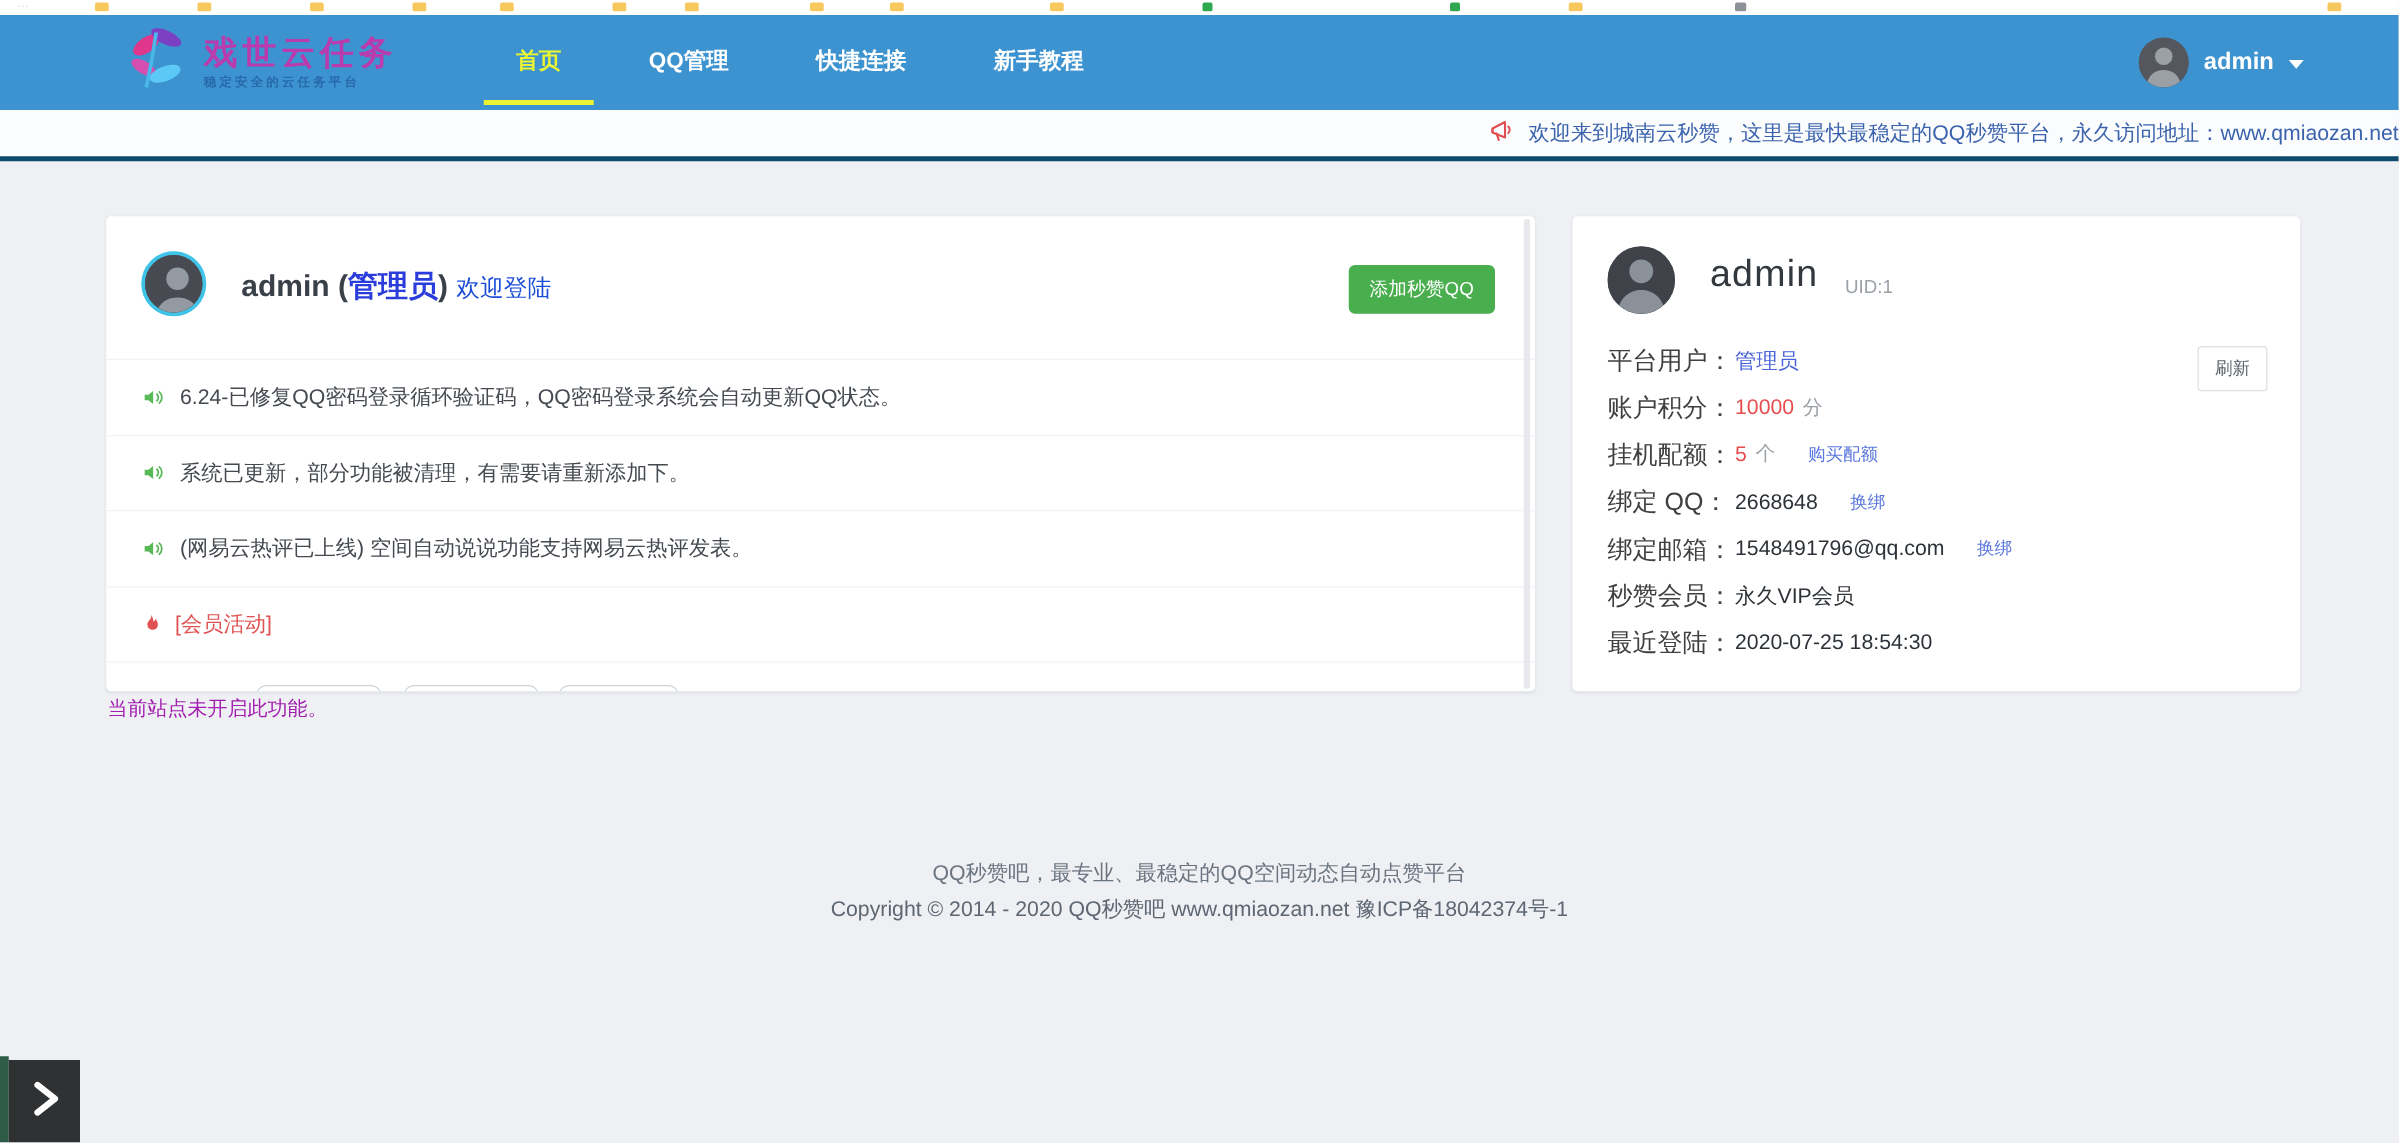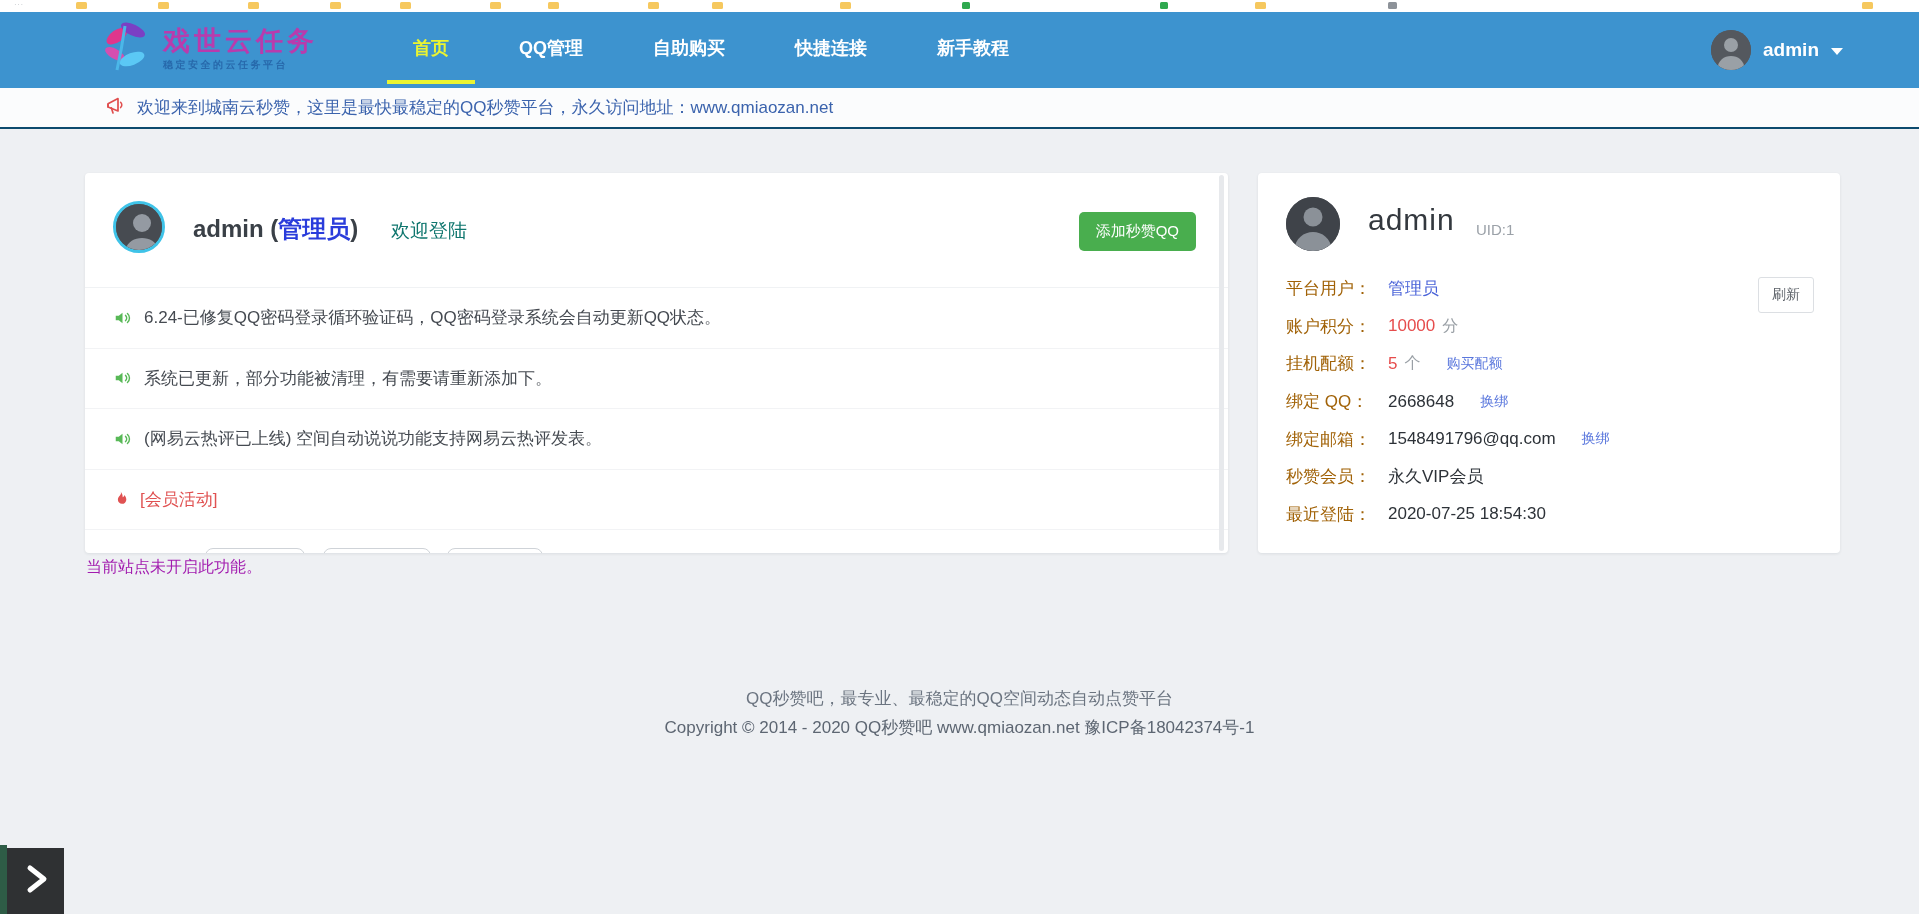--- a/index.html
+++ b/index.html
@@ -29,32 +29,32 @@
   .nav-item.active .nav-label { color:#eaf432; }
   .nav-item.active::after { content:""; position:absolute; left:9px; right:9px; bottom:0; height:4px; background:#eaf432; }
   .nav-user { position:absolute; right:76px; top:0; height:76px; display:flex; align-items:center; gap:12px; cursor:pointer; }
   .avatar { border-radius:50%; overflow:hidden; background:#565a60; flex:none; }
   .nav-avatar { width:40px; height:40px; }
   .nav-username { color:#fff; font-size:19px; font-weight:bold; }
   .caret-down { width:0; height:0; border-left:6px solid transparent; border-right:6px solid transparent; border-top:7px solid #fff; margin-top:2px; }
 
   
   .announce-bar { position:absolute; top:88px; left:0; width:100%; height:41px; background:#fbfcfd;
-                  border-bottom:2px solid #0c4a6e; display:flex; align-items:center; }
+                  border-bottom:4px solid #0c4a6e; display:flex; align-items:center;justify-content:flex-end; }
   .announce-inner { margin-left:105px; display:flex; align-items:center; gap:11px; }
   .announce-text { font-size:17px; color:#3b63ad; }
 
   
   .card { position:absolute; background:#fff; border-radius:4px; box-shadow:0 1px 3px rgba(30,40,60,.09); }
   .welcome-card { left:85px; top:173px; width:1143px; height:380px; overflow:hidden; }
   .card-header { position:relative; height:115px; border-bottom:1px solid #f0f2f4; }
   .wc-avatar { position:absolute; left:28px; top:28px; width:52px; height:52px; border:3px solid #3fc3e8; }
   .wc-title { position:absolute; left:108px; top:40px; font-size:24px; font-weight:bold; color:#3a4047; white-space:nowrap; }
   .wc-role { color:#2a3cdb; }
-  .wc-greeting { margin-left:26px; font-size:19px; font-weight:normal; color:#0f766e; }
+  .wc-greeting { font-size:19px; font-weight:normal; color:#1d4ed8; }
   .add-qq-btn { position:absolute; right:32px; top:39px; background:#49ae4e; color:#fff; font-size:15px;
                 padding:10px 17px; border:none; border-radius:5px; cursor:pointer; }
   .notice-row { height:60.5px; display:flex; align-items:center; padding-left:28px;
                 border-bottom:1px solid #f2f3f5; font-size:17px; color:#454a51; }
   .notice-icon { margin-right:12px; display:flex; align-items:center; }
   .notice-tag { color:#e05252; margin-right:7px; }
   .stub-btn { position:absolute; top:375px; height:30px; border:1px solid #cfd3d8; border-radius:8px; background:#fff; cursor:pointer; }
   .stub-1 { left:120px; width:100px; }
   .stub-2 { left:238px; width:108px; }
   .stub-3 { left:362px; width:96px; }
@@ -63,21 +63,21 @@
   .site-notice { position:absolute; left:86px; top:557px; font-size:16px; color:#a21caf; }
 
   .profile-card { left:1258px; top:173px; width:582px; height:380px; }
   .pc-avatar { position:absolute; left:28px; top:24px; width:54px; height:54px; }
   .pc-name { position:absolute; left:110px; top:30px; font-size:30px; color:#33383e; letter-spacing:1px; font-weight:normal; }
   .pc-uid { position:absolute; left:218px; top:48px; font-size:15px; color:#9ba1a8; }
   .refresh-btn { position:absolute; right:26px; top:104px; border:1px solid #dcdfe3; background:#fff; border-radius:3px;
                  padding:8px 13px; font-size:14px; color:#5d6269; cursor:pointer; }
   .profile-rows { position:absolute; left:28px; top:97px; right:28px; }
   .profile-row { height:37.6px; display:flex; align-items:center; font-size:17px; }
-  .row-label { color:#a16207; width:102px; font-size:17px; flex:none; }
+  .row-label { color:#404040; width:102px; font-size:20px; flex:none; }
   .row-value.dark { color:#2d3238; }
   .row-value.blue { color:#4a63d8; }
   .row-value.red  { color:#e64c4c; }
   .row-suffix { color:#9aa0a6; margin-left:7px; font-size:16px; }
   .row-link { color:#5a77dd; font-size:14px; margin-left:26px; text-decoration:none; cursor:pointer; }
 
   
   .footer { position:absolute; left:0; top:684px; width:100%; text-align:center; }
   .footer-line1 { font-size:17px; color:#6b7480; line-height:29px; }
   .footer-line2 { font-size:17px; color:#5d6672; line-height:30px; }
@@ -128,23 +128,20 @@
   </div>
 
   <div class="nav-items">
       <a class="nav-item active">
         <span class="nav-label">首页</span>
       </a>
       <a class="nav-item">
         <span class="nav-label">QQ管理</span>
       </a>
       <a class="nav-item">
-        <span class="nav-label">自助购买</span>
-      </a>
-      <a class="nav-item">
         <span class="nav-label">快捷连接</span>
       </a>
       <a class="nav-item">
         <span class="nav-label">新手教程</span>
       </a>
     </div>
 
   <div class="nav-user">
     <span class="avatar nav-avatar">
       <svg width="40" height="40" viewBox="0 0 40 40">

